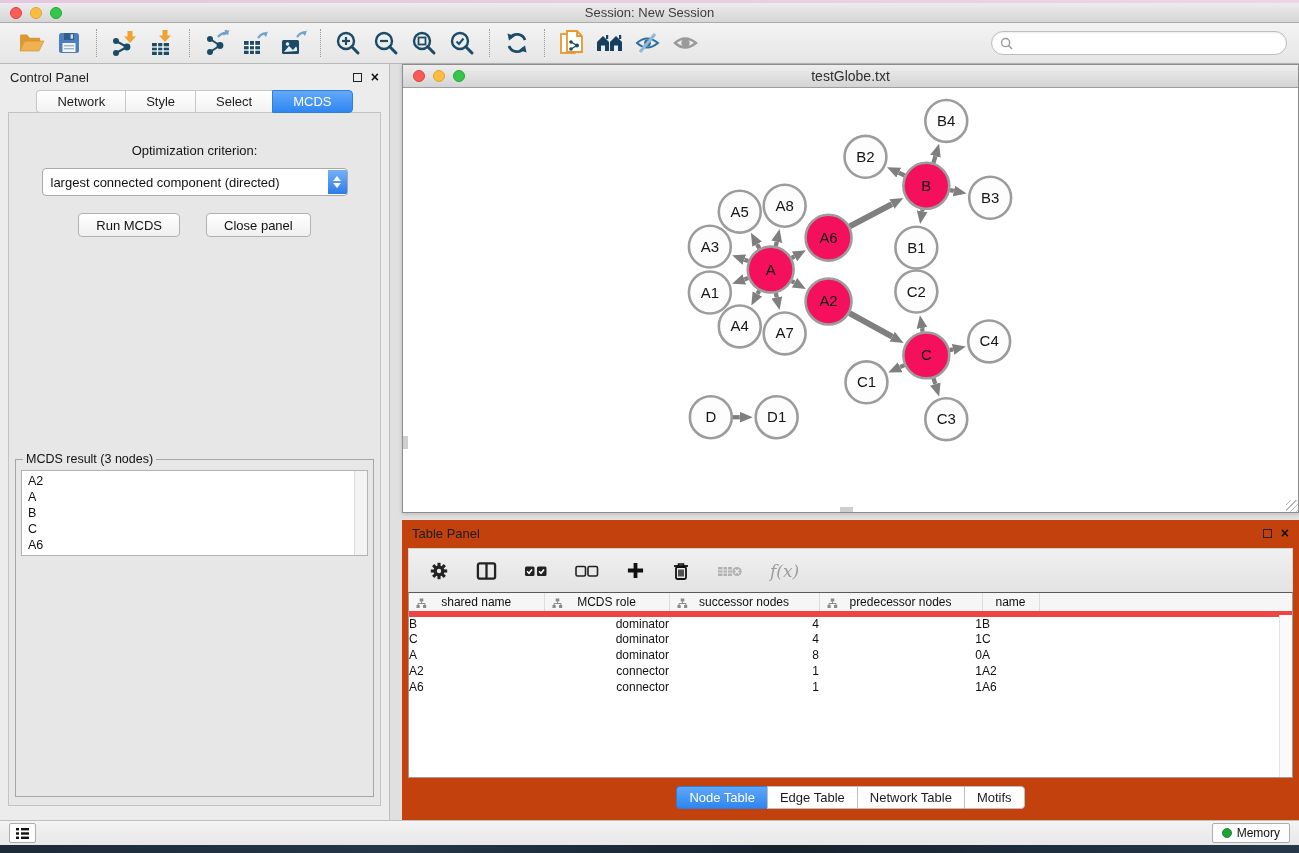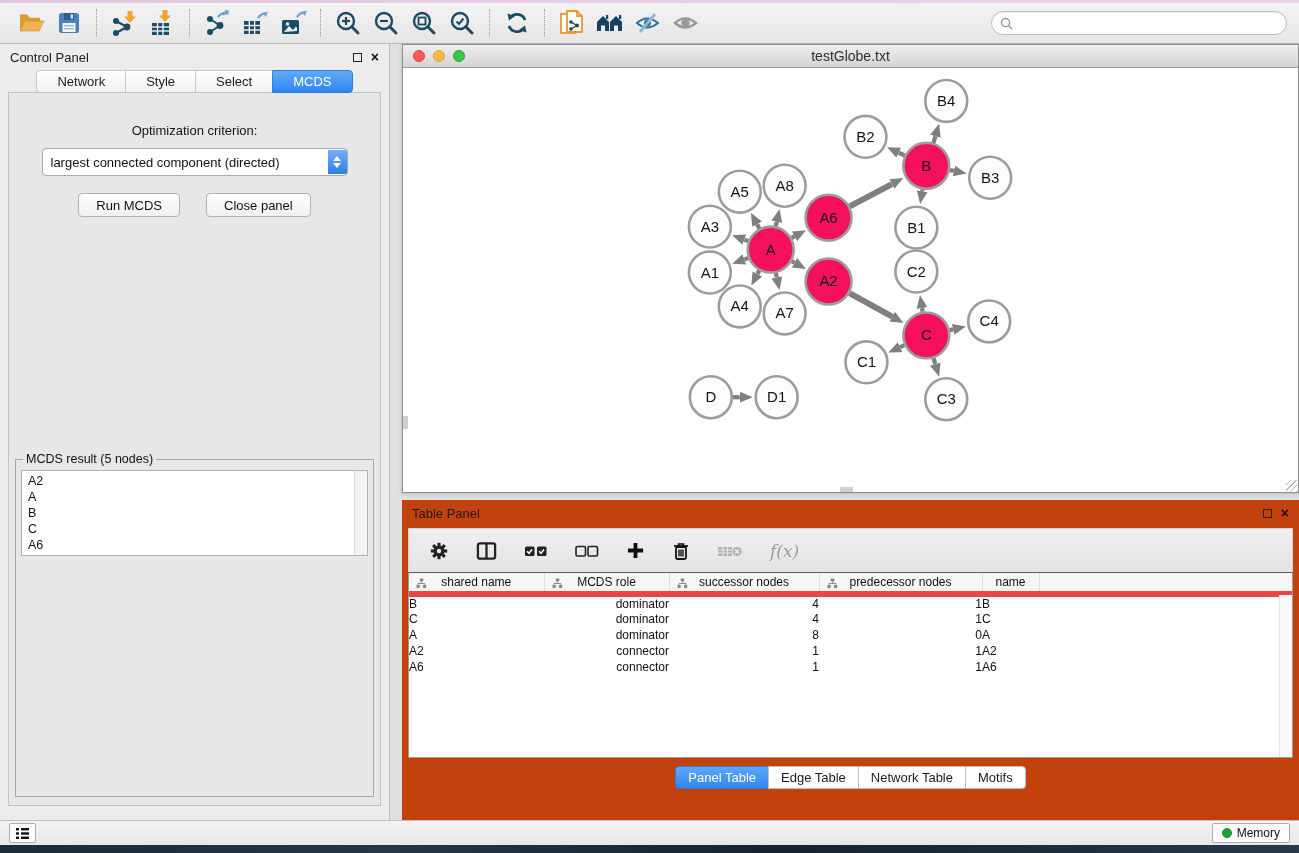--- a/index.html
+++ b/index.html
@@ -93,20 +93,28 @@
   .memory-btn { margin-left:auto; gap:5px; font-size:12px; color:#111; padding:0 9px; }
   .mem-dot { width:10px; height:10px; border-radius:50%; background:#1fa238; border:1px solid #178a2d; }
   .desktop-strip-bottom { height:8px; background:linear-gradient(90deg,#1d2a38,#243648 30%,#16222e 60%,#26384a); }
 </style>
 </head>
 <body>
 
 <div class="screen">
   <div class="desktop-strip-top"></div>
 
+  <div class="titlebar">
+    <div class="lights">
+      <span class="light red"></span>
+      <span class="light yellow"></span>
+      <span class="light green"></span>
+    </div>
+    <div class="title">Session: New Session</div>
+  </div>
 
   <div class="toolbar">
     <div class="tbtn">
       <svg width="28" height="26" viewBox="0 0 28 26">
         <path d="M3 21 V6 q0-1.4 1.4-1.4 H10 l2.6 3.2 H22 q1.2 0 1.2 1.2 V11 H8 Z" fill="#d99a33"></path>
         <path d="M3 21 L8 11 H27 L22 21 Z" fill="#f0b14e" stroke="#c98f2e" stroke-width=".6"></path>
       </svg>
     </div>
     <div class="tbtn">
       <svg width="26" height="26" viewBox="0 0 26 26">
@@ -278,21 +286,21 @@
           <span class="dd-stepper">
               <span class="tri-up"></span>
               <span class="tri-dn"></span>
             </span>
         </div>
         <div class="cp-buttons">
           <button class="btn">Run MCDS</button>
           <button class="btn">Close panel</button>
         </div>
         <fieldset class="result-box">
-          <legend>MCDS result (5 nodes)</legend>
+          <legend>MCDS result (3 nodes)</legend>
           <div class="result-inner">
             <div class="result-list">
                 <div>A2</div>
                 <div>A</div>
                 <div>B</div>
                 <div>C</div>
                 <div>A6</div>
               </div>
             <div class="result-scrollbar"></div>
           </div>
@@ -574,21 +582,21 @@
                   <td class="c2">1</td>
                   <td class="c3">1</td>
                   <td class="c4">A6</td>
                   <td></td>
                 </tr>
               </tbody>
           </table>
           <div class="table-scrollbar"></div>
         </div>
         <div class="bt-tabs">
-            <span class="bt-tab active">Panel Table</span>
+            <span class="bt-tab active">Node Table</span>
             <span class="bt-tab">Edge Table</span>
             <span class="bt-tab">Network Table</span>
             <span class="bt-tab">Motifs</span>
           </div>
       </div>
     </div>
   </div>
 
   <div class="statusbar">
     <span class="sb-btn">

